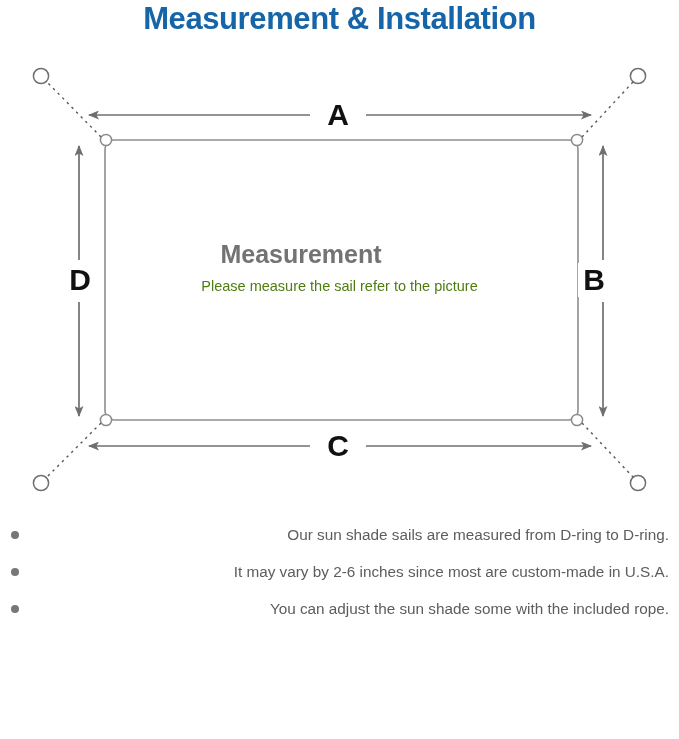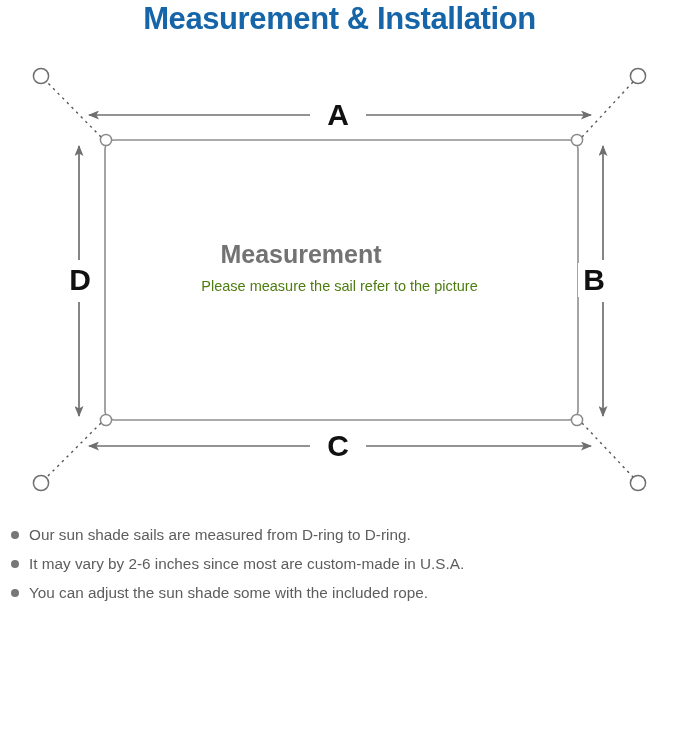--- a/index.html
+++ b/index.html
@@ -92,22 +92,23 @@
     width: 679px;
   }
   .note {
     position: relative;
     padding-left: 29px;
     margin: 0 10px 0 0;
     color: #5d5d5d;
     font-family: "Liberation Sans", "DejaVu Sans", sans-serif;
     font-size: 15.3px;
     line-height: 21px;
+    text-align: right;
   }
-  .note + .note { margin-top: 8px; }
+  .note + .note { margin-top: 16px; }
   .note .bullet {
     position: absolute;
     left: 11px;
     top: 7px;
     width: 8px;
     height: 8px;
     border-radius: 50%;
     background: #777777;
   }
 </style>

